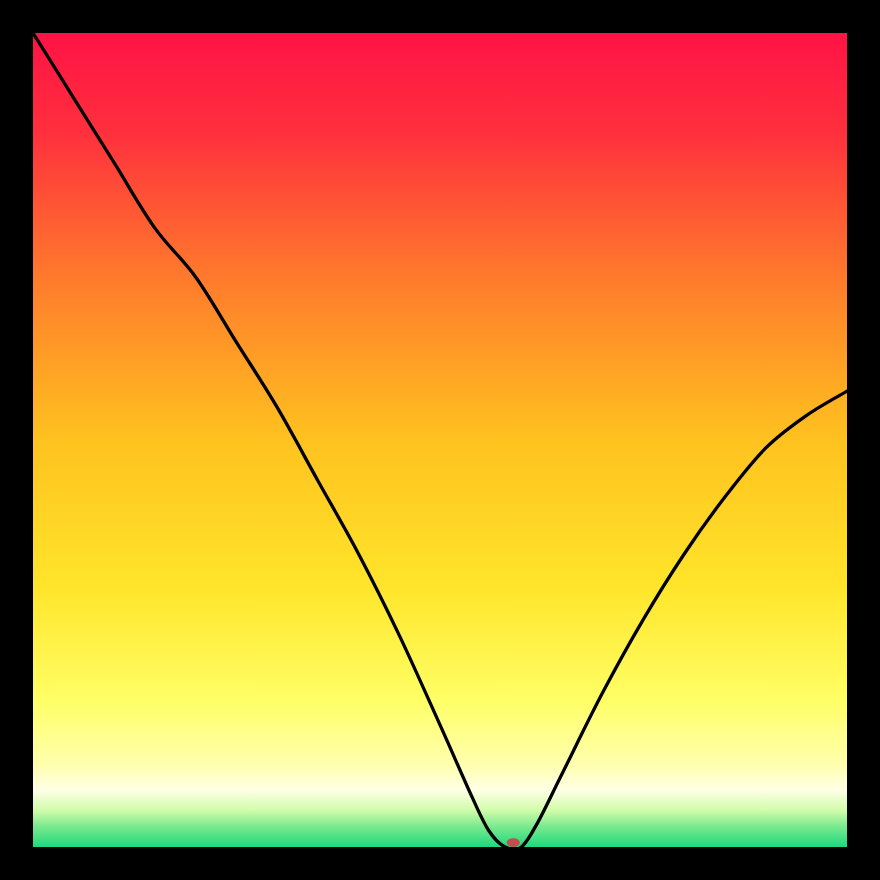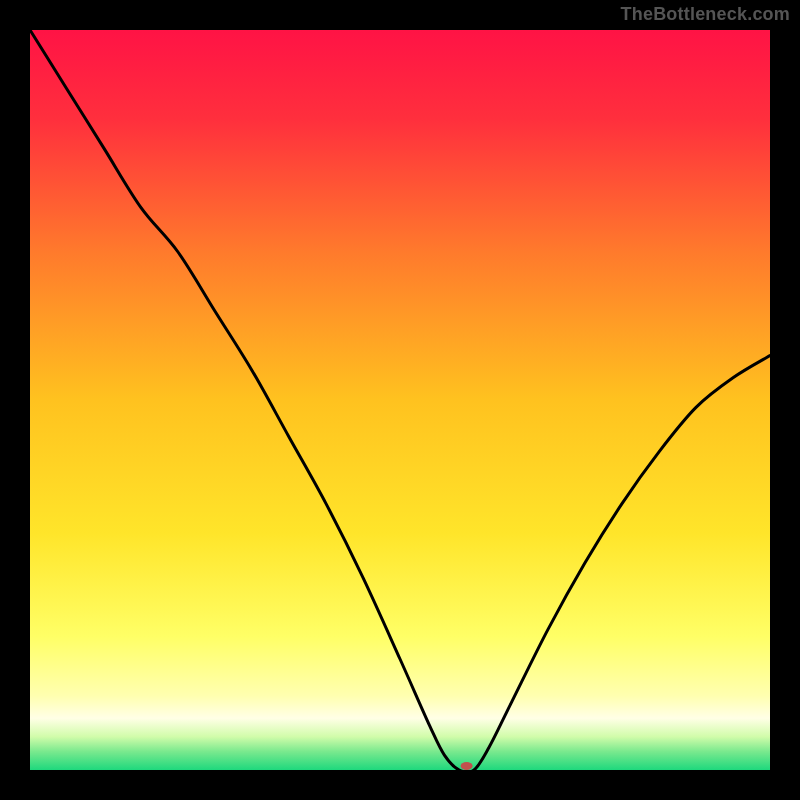--- a/index.html
+++ b/index.html
@@ -48,23 +48,20 @@
     width: 740px;
     height: 740px;
     display: block;
   }
 </style>
 </head>
 <body>
 
 <div class="frame">
 
-  <div class="watermark-container">
-    <span class="watermark">TheBottleneck.com</span>
-  </div>
 
   <div class="plot-wrap">
     <svg class="plot" viewBox="0 0 740 740">
       <defs>
         <linearGradient id="bg-grad" x1="0" y1="0" x2="0" y2="1">
             <stop offset="0.00%" stop-color="#ff1345"></stop>
             <stop offset="12.00%" stop-color="#ff2f3d"></stop>
             <stop offset="30.00%" stop-color="#ff7a2c"></stop>
             <stop offset="50.00%" stop-color="#ffc21f"></stop>
             <stop offset="68.00%" stop-color="#ffe52a"></stop>

